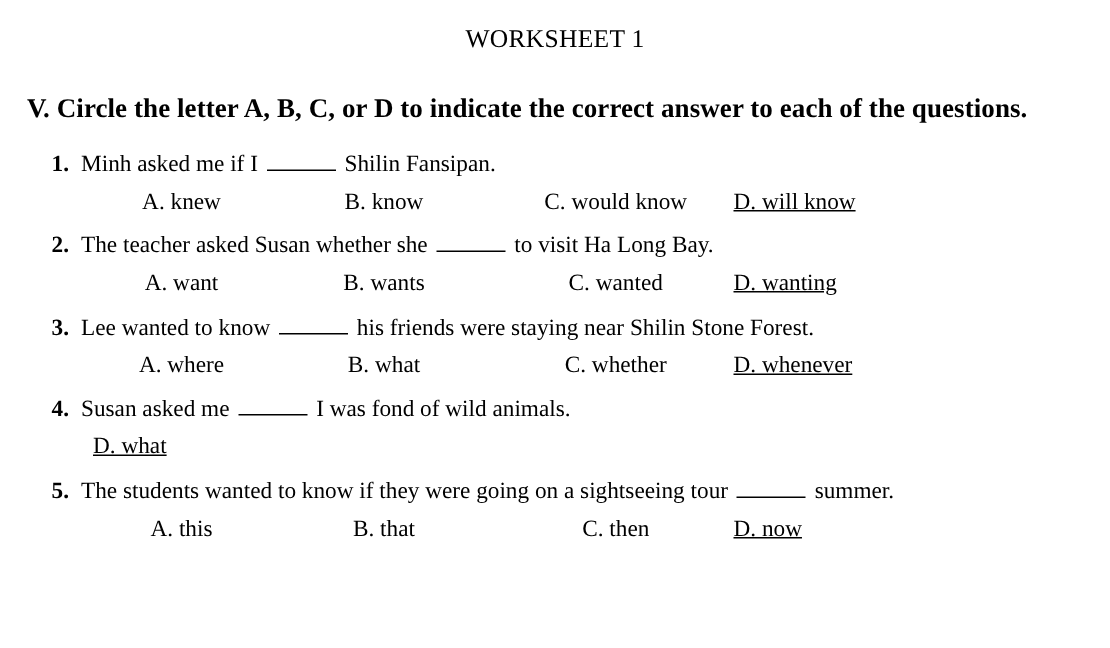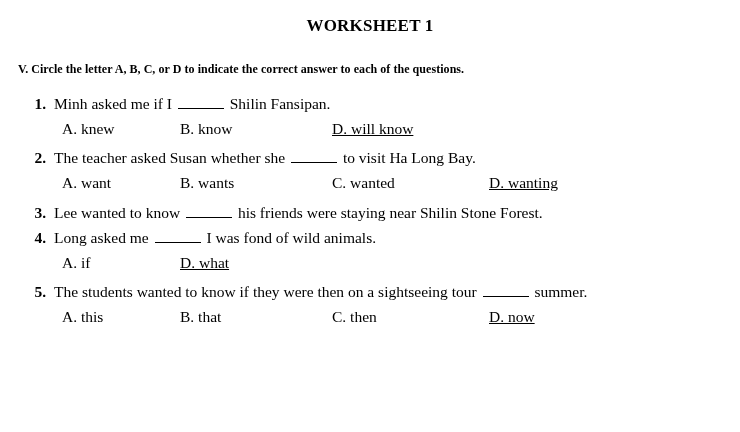--- a/index.html
+++ b/index.html
@@ -16,28 +16,28 @@
   }
   .page {
     width: 740px;
     height: 432px;
     position: relative;
     box-sizing: border-box;
     padding: 10px 14px 0 14px;
   }
   .title {
     text-align: center;
-    font-weight: bold;
+    font-weight: normal;
     font-size: 17px;
     letter-spacing: 0.2px;
     margin: 6px 0 0 0;
   }
   .instruction {
     font-weight: bold;
-    font-size: 12px;
+    font-size: 18px;
     margin: 26px 0 0 4px;
     letter-spacing: 0.05px;
   }
   .questions {
     margin-top: 16px;
     padding-left: 14px;
   }
   .qblock {
     margin-bottom: 3px;
   }
@@ -67,20 +67,21 @@
     vertical-align: baseline;
     margin: 0 2px;
   }
   .options {
     display: flex;
     font-size: 15.5px;
     line-height: 1.45;
     padding-left: 34px;
     margin-top: 3px;
     margin-bottom: 7px;
+    text-align: center;
   }
   .opt {
     box-sizing: border-box;
   }
   .opt-a { flex: 0 0 118px; }
   .opt-b { flex: 0 0 152px; }
   .opt-c { flex: 0 0 157px; }
   .opt-d { flex: 0 0 auto; text-decoration: underline; }
 </style>
 </head>
@@ -95,20 +96,21 @@
   <div class="questions">
 
     <div class="qblock">
       <div class="qline">
         <span class="qnum">1.</span>
         <span class="qtext"><span>Minh asked me if I </span><span class="blank"></span><span> Shilin Fansipan.</span></span>
       </div>
       <div class="options">
         <span class="opt opt-a">A. knew</span>
         <span class="opt opt-b">B. know</span>
+        <span class="opt opt-c">C. would know</span>
         <span class="opt opt-d">D. will know</span>
       </div>
     </div>
 
     <div class="qblock">
       <div class="qline">
         <span class="qnum">2.</span>
         <span class="qtext"><span>The teacher asked Susan whether she </span><span class="blank"></span><span> to visit Ha Long Bay.</span></span>
       </div>
       <div class="options">
@@ -117,37 +119,42 @@
         <span class="opt opt-c">C. wanted</span>
         <span class="opt opt-d">D. wanting</span>
       </div>
     </div>
 
     <div class="qblock">
       <div class="qline">
         <span class="qnum">3.</span>
         <span class="qtext"><span>Lee wanted to know </span><span class="blank"></span><span> his friends were staying near Shilin Stone Forest.</span></span>
       </div>
+      <div class="options">
+        <span class="opt opt-a">A. where</span>
+        <span class="opt opt-b">B. what</span>
+        <span class="opt opt-c">C. whether</span>
+        <span class="opt opt-d">D. whenever</span>
+      </div>
     </div>
 
     <div class="qblock">
       <div class="qline">
         <span class="qnum">4.</span>
-        <span class="qtext"><span>Long asked me </span><span class="blank"></span><span> I was fond of wild animals.</span></span>
+        <span class="qtext"><span>Susan asked me </span><span class="blank"></span><span> I was fond of wild animals.</span></span>
       </div>
       <div class="options">
-        <span class="opt opt-a">A. if</span>
         <span class="opt opt-d">D. what</span>
       </div>
     </div>
 
     <div class="qblock">
       <div class="qline">
         <span class="qnum">5.</span>
-        <span class="qtext"><span>The students wanted to know if they were then on a sightseeing tour </span><span class="blank"></span><span> summer.</span></span>
+        <span class="qtext"><span>The students wanted to know if they were going on a sightseeing tour </span><span class="blank"></span><span> summer.</span></span>
       </div>
       <div class="options">
         <span class="opt opt-a">A. this</span>
         <span class="opt opt-b">B. that</span>
         <span class="opt opt-c">C. then</span>
         <span class="opt opt-d">D. now</span>
       </div>
     </div>
 
   </div>

